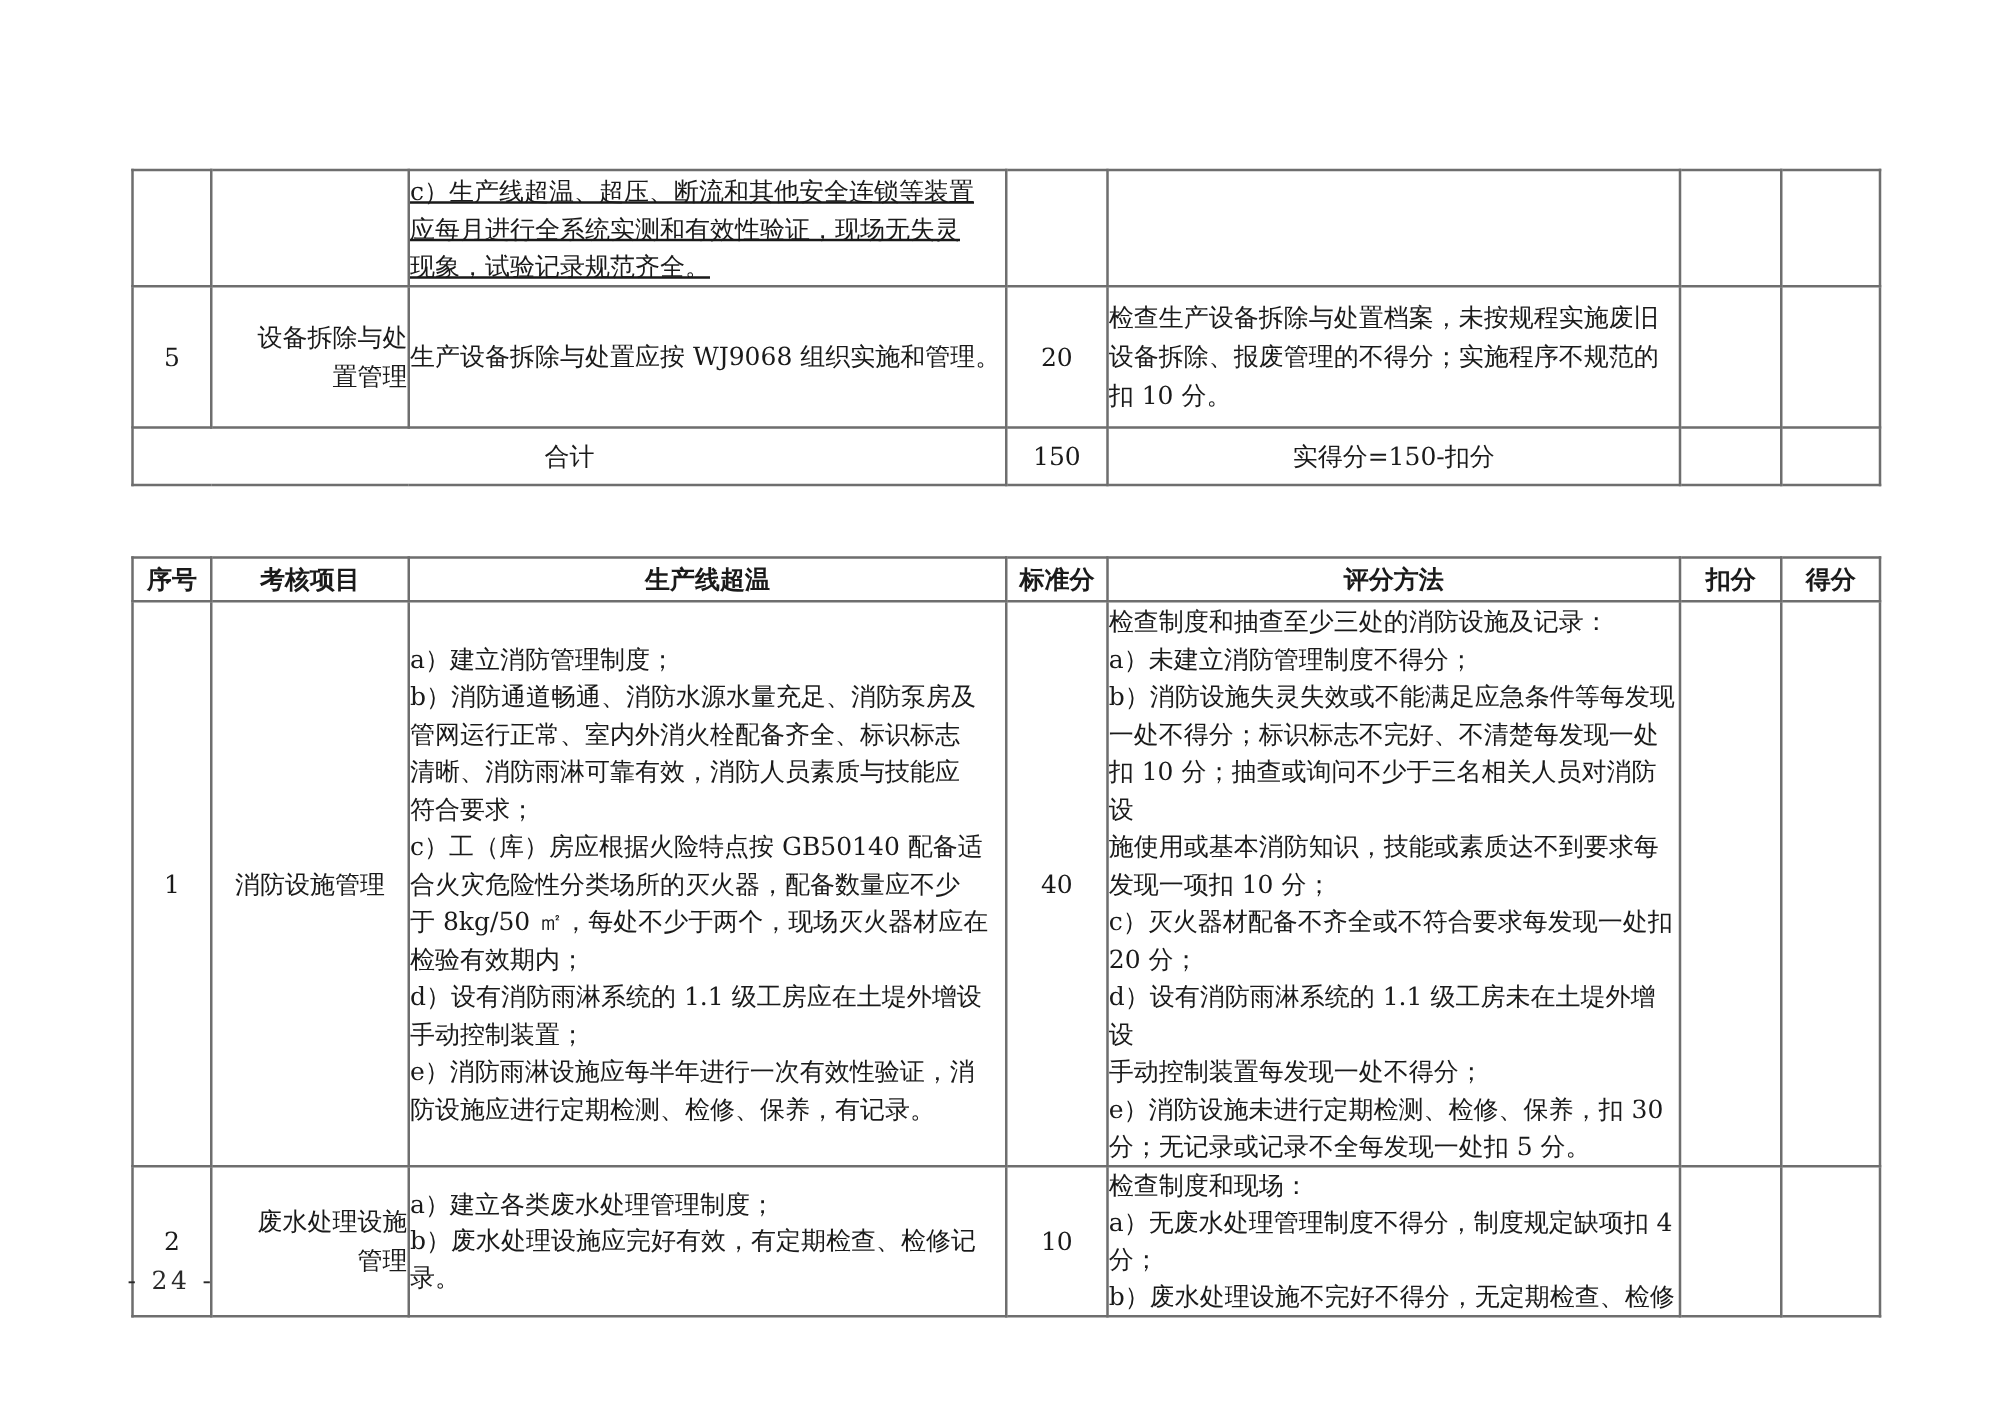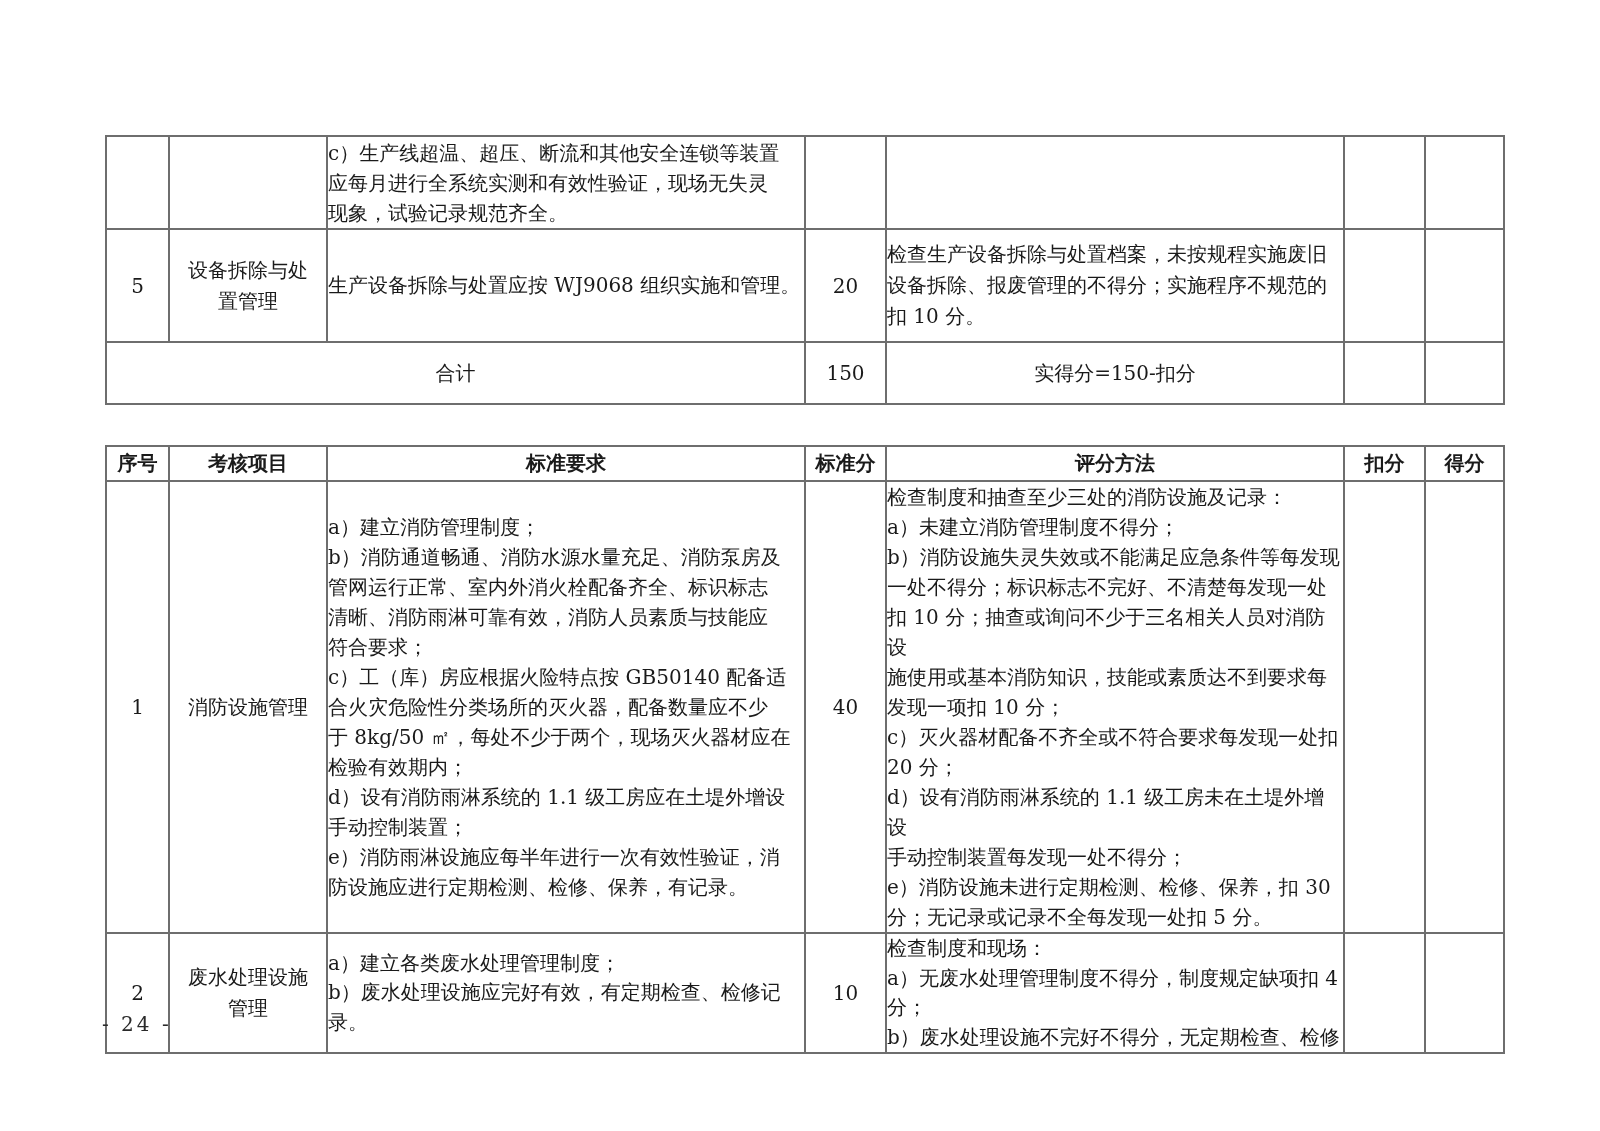--- a/index.html
+++ b/index.html
@@ -28,24 +28,24 @@
   .t1{left:105px;top:135px;width:1398px;}
   .t2{left:105px;top:445px;width:1398px;}
   .center{text-align:center;}
   .ml{
     white-space:pre-line;
     text-align:left;
     padding:0 4px 0 11px;
     line-height:30px;
   }
   .top{vertical-align:top;}
-  .pt2{padding-top:2px;}
+  .pt2{padding-top:2px;text-decoration:underline;}
   .lh29{line-height:29.5px;}
   .lh31{line-height:31px;}
-  .proj{line-height:31px;text-align:center;white-space:pre-line;border-radius:12px;}
+  .proj{line-height:31px;text-align:right;white-space:pre-line;border-radius:12px;}
   .t2 th{
     font-weight:bold;
     font-size:20px;
     text-align:center;
   }
   .doc-title{
     position:absolute;
     left:105px;top:398px;width:1374px;
     text-align:center;
     font-size:24px;
@@ -92,21 +92,21 @@
       <td class="proj">设备拆除与处
 置管理</td>
       <td class="ml lh31">生产设备拆除与处置应按 WJ9068 组织实施和管理。</td>
       <td class="center">20</td>
       <td class="ml lh31">检查生产设备拆除与处置档案，未按规程实施废旧
 设备拆除、报废管理的不得分；实施程序不规范的
 扣 10 分。</td>
       <td></td>
       <td></td>
     </tr>
-    <tr style="height:62px">
+    <tr style="height:46px">
       <td class="center" colspan="3">合计</td>
       <td class="center">150</td>
       <td class="center">实得分=150-扣分</td>
       <td></td>
       <td></td>
     </tr>
   </tbody>
     </table>
 
 
@@ -117,21 +117,21 @@
         <col style="width:478px">
       <col style="width:81px">
         <col style="width:458px">
         <col style="width:81px">
         <col style="width:79px">
     </colgroup>
     <tbody>
         <tr style="height:35px">
       <th>序号</th>
       <th>考核项目</th>
-      <th>标准要求</th>
+      <th>生产线超温</th>
       <th>标准分</th>
       <th>评分方法</th>
       <th>扣分</th>
       <th>得分</th>
     </tr>
     <tr style="height:390px">
       <td class="center">1</td>
       <td class="center">消防设施管理</td>
       <td class="ml top">a）建立消防管理制度；
 b）消防通道畅通、消防水源水量充足、消防泵房及

